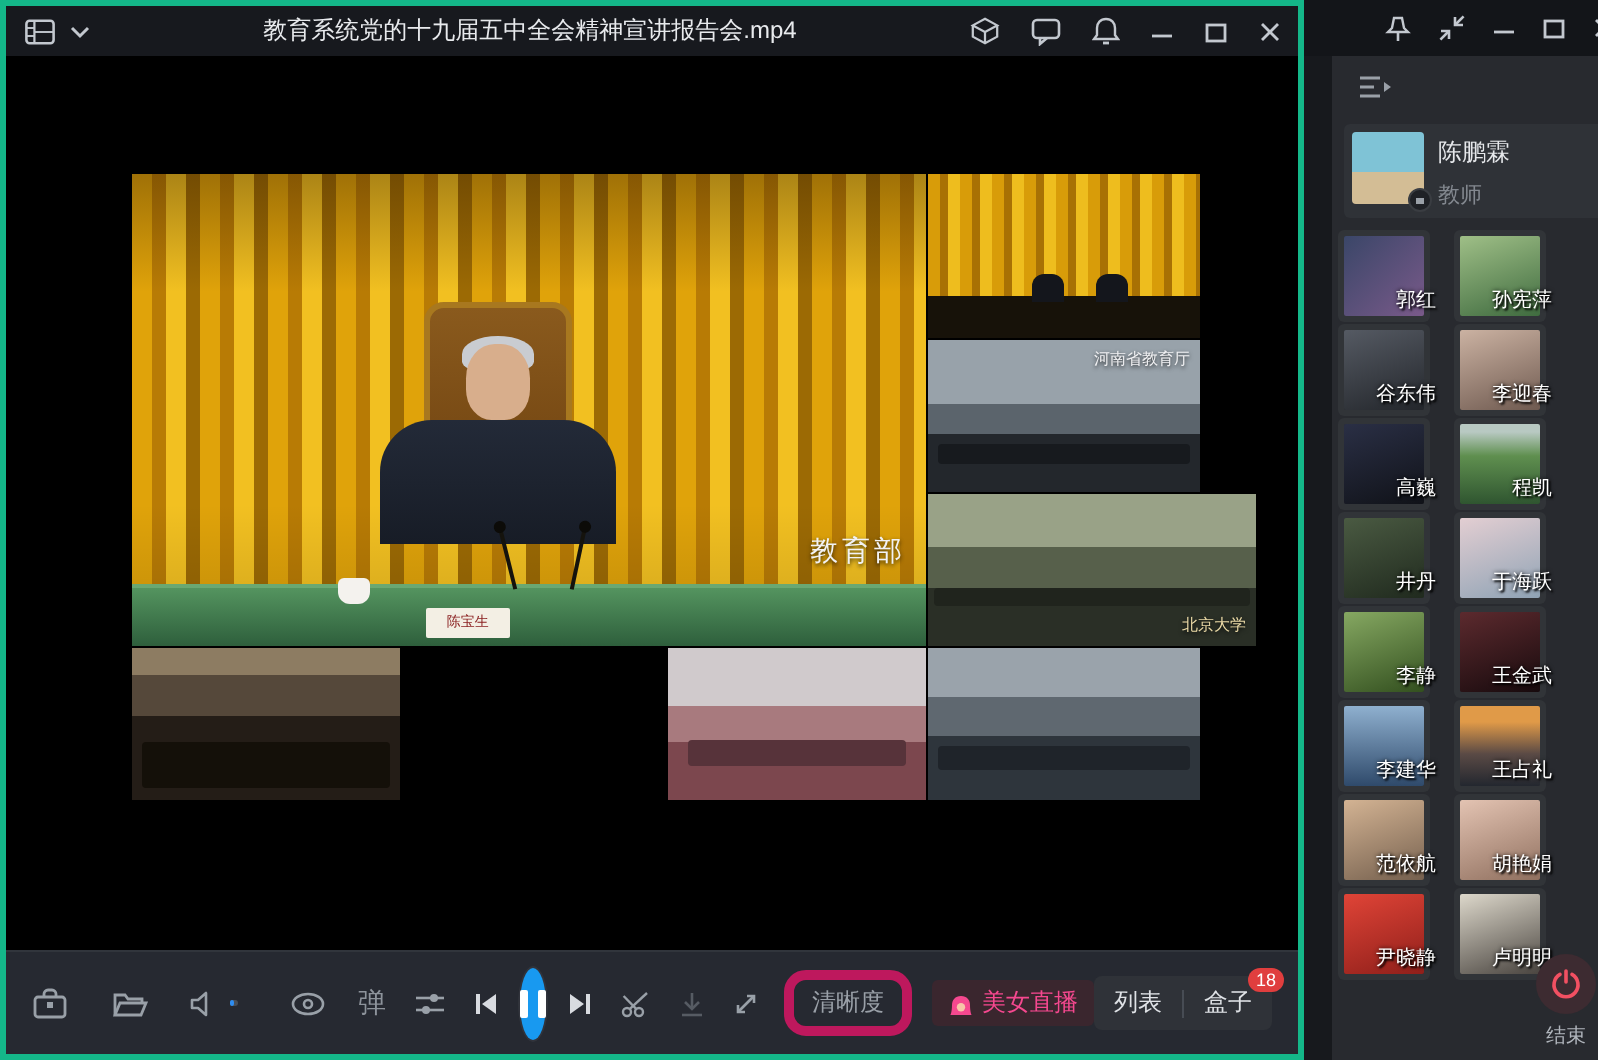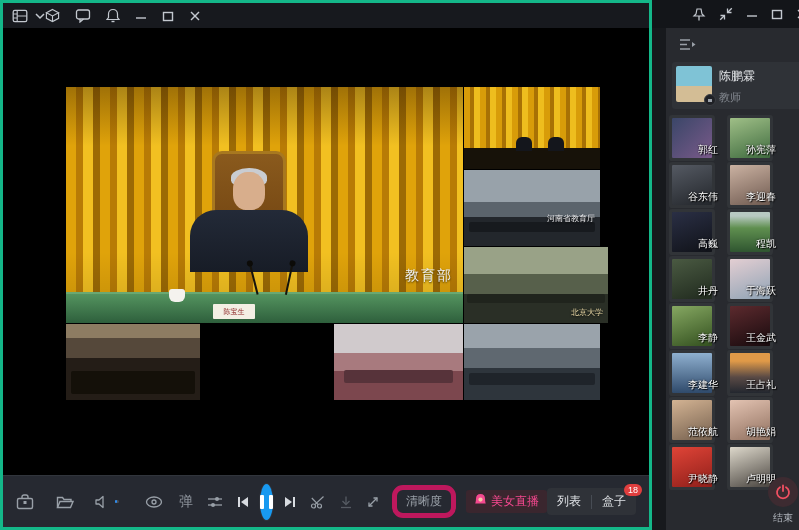--- a/index.html
+++ b/index.html
@@ -14,21 +14,21 @@
   .tb-left { display:flex; align-items:center; gap:6px; }
   .p-title { flex:1; text-align:center; font-size:12px; color:#e8eaed; white-space:nowrap;
              overflow:hidden; text-overflow:ellipsis; padding:0 6px; }
   .tb-right { display:flex; align-items:center; gap:15px; }
   .tb-btn { display:flex; align-items:center; justify-content:center; cursor:pointer; color:#c3c8cf; }
 
   
   .video-area { position:absolute; left:0; top:25px; right:0; bottom:76px; background:#000; }
   .composite { position:absolute; left:63px; top:59px; width:534px; height:313px; background:#000; }
   .feed { position:absolute; overflow:hidden; }
-  .feed-label { position:absolute; color:#f2f2f4; text-shadow:0 1px 2px rgba(0,0,0,.8); white-space:nowrap;margin-top:39px; }
+  .feed-label { position:absolute; color:#f2f2f4; text-shadow:0 1px 2px rgba(0,0,0,.8); white-space:nowrap; }
 
   
   #feed-main { left:0; top:0; width:397px; height:236px;
     background: repeating-linear-gradient(90deg,#e0a30a 0 10px,#b87b05 10px 17px,#f2c021 17px 27px,#9c6a04 27px 34px); }
   #feed-main .shade { position:absolute; inset:0;
     background: linear-gradient(180deg, rgba(40,20,0,.35), rgba(0,0,0,0) 25%, rgba(0,0,0,0) 70%, rgba(0,0,0,.15)); }
   .chair { position:absolute; left:46%; top:27%; width:74px; height:100px; transform:translateX(-50%);
            background:linear-gradient(180deg,#8a5a1d,#6f4210); border-radius:10px 10px 0 0; border:3px solid #a8781f; }
   .person { position:absolute; left:46%; top:52%; width:118px; height:62px; transform:translateX(-50%);
             background:linear-gradient(180deg,#232a38,#171c26); border-radius:26px 26px 0 0; }
@@ -49,21 +49,21 @@
 
   
   #feed-r1 { left:398px; top:0; width:136px; height:82px;
     background: repeating-linear-gradient(90deg,#d89c09 0 6px,#a87104 6px 10px,#eebd1e 10px 16px); }
   #feed-r1 .dais { position:absolute; left:0; right:0; bottom:0; height:26%; background:#171209; }
   #feed-r1 .fig { position:absolute; bottom:22%; width:16px; height:14px; background:#14161c; border-radius:6px 6px 0 0; }
   #feed-r2 { left:398px; top:83px; width:136px; height:76px;
     background: linear-gradient(180deg,#98a2aa 0 42%,#5b646c 42% 62%,#23272c 62%); }
   #feed-r2 .row-people { position:absolute; left:4%; right:4%; bottom:18%; height:14%; background:#171a1e; border-radius:2px; }
   #feed-r2 .feed-label { top:4px; right:5px; font-size:8px; }
-  #feed-r3 { left:398px; top:160px; width:144px; height:76px;
+  #feed-r3 { left:398px; top:160px; width:164px; height:76px;
     background: linear-gradient(180deg,#99a287 0 35%,#57604b 35% 62%,#2a2f26 62%); }
   #feed-r3 .row-people { position:absolute; left:2%; right:2%; bottom:26%; height:12%; background:#20241d; border-radius:2px; }
   #feed-r3 .feed-label { bottom:5px; right:5px; font-size:8px; color:#ead9a6; }
 
   
   #feed-b1 { left:0; top:237px; width:134px; height:76px;
     background: linear-gradient(180deg,#8d7c62 0 18%,#55483a 18% 45%,#241d17 45%); }
   #feed-b1 .crowd { position:absolute; left:4%; right:4%; bottom:8%; height:30%; background:#141009; border-radius:2px; }
   #feed-b2 { left:135px; top:237px; width:132px; height:76px;
     background: linear-gradient(180deg,#dbd4c2 0 30%,#b3a78d 30% 55%,#6e6450 55%); }
@@ -89,21 +89,21 @@
   .tool { display:flex; align-items:center; justify-content:center; cursor:pointer; color:#99a0a8; }
   .danmu { font-size:14px; color:#8d939b; cursor:pointer; }
   .vol-track { width:46px; height:3px; background:#4a4e55; border-radius:2px; position:relative; margin-left:7px; cursor:pointer; }
   .vol-track .fill { position:absolute; left:0; top:0; bottom:0; background:#2e8cf0; border-radius:2px; }
   .pause-btn { width:36px; height:36px; border-radius:50%; background:#1899f0; display:flex; align-items:center;
                justify-content:center; gap:5px; cursor:pointer; box-shadow:0 0 0 1px rgba(255,255,255,.05); }
   .pause-btn span { width:4px; height:14px; background:#fff; border-radius:1px; }
   .pill { border:5px solid #be185d; border-radius:11px; color:#9aa0a8; font-size:12px; padding:3px 9px;
           white-space:nowrap; cursor:pointer; }
   .live-pill { background:#3a262e; border-radius:3px; color:#f5488f; font-size:12px; padding:3px 8px;
-               display:flex; align-items:flex-start; gap:4px; white-space:nowrap; cursor:pointer; }
+               display:flex; align-items:flex-end; gap:4px; white-space:nowrap; cursor:pointer; }
   .side-group { margin-left:auto; background:#2f3238; border-radius:4px; padding:5px 10px; display:flex;
                 align-items:center; gap:10px; color:#dfe2e6; font-size:12px; }
   .side-group .divider { width:1px; height:14px; background:#474c54; }
   .side-group .g-item { cursor:pointer; white-space:nowrap; position:relative; }
   .badge { position:absolute; top:-9px; right:-16px; background:#e03e3e; color:#fff; font-size:9px;
            border-radius:8px; padding:1px 4px; line-height:10px; }
 
   
   #conf { position:absolute; left:652px; top:0; width:168px; height:530px; background:#17191d; }
   .c-titlebar { position:absolute; left:0; top:0; right:0; height:28px; background:#131519;
@@ -150,20 +150,21 @@
               <line x1="1.5" y1="12.5" x2="6.5" y2="12.5" stroke="currentColor" stroke-width="1.2"></line>
               <line x1="6.5" y1="10" x2="18.5" y2="10" stroke="currentColor" stroke-width="1.2"></line>
             </svg>
         </span>
         <span class="tb-btn">
           <svg width="10" height="8" viewBox="0 0 10 8">
               <polyline points="1,2 5,6 9,2" fill="none" stroke="currentColor" stroke-width="1.5"></polyline>
             </svg>
         </span>
       </div>
+      <div class="p-title">教育系统党的十九届五中全会精神宣讲报告会.mp4</div>
       <div class="tb-right">
         <span class="tb-btn">
           <svg width="15" height="15" viewBox="0 0 16 16">
               <polygon points="8,1.5 14.5,5 8,8.5 1.5,5" fill="none" stroke="currentColor" stroke-width="1.2"></polygon>
               <polyline points="1.5,5 1.5,11 8,14.5 14.5,11 14.5,5" fill="none" stroke="currentColor" stroke-width="1.2"></polyline>
               <line x1="8" y1="8.5" x2="8" y2="14.5" stroke="currentColor" stroke-width="1.2"></line>
             </svg>
         </span>
         <span class="tb-btn">
           <svg width="16" height="15" viewBox="0 0 16 15">

